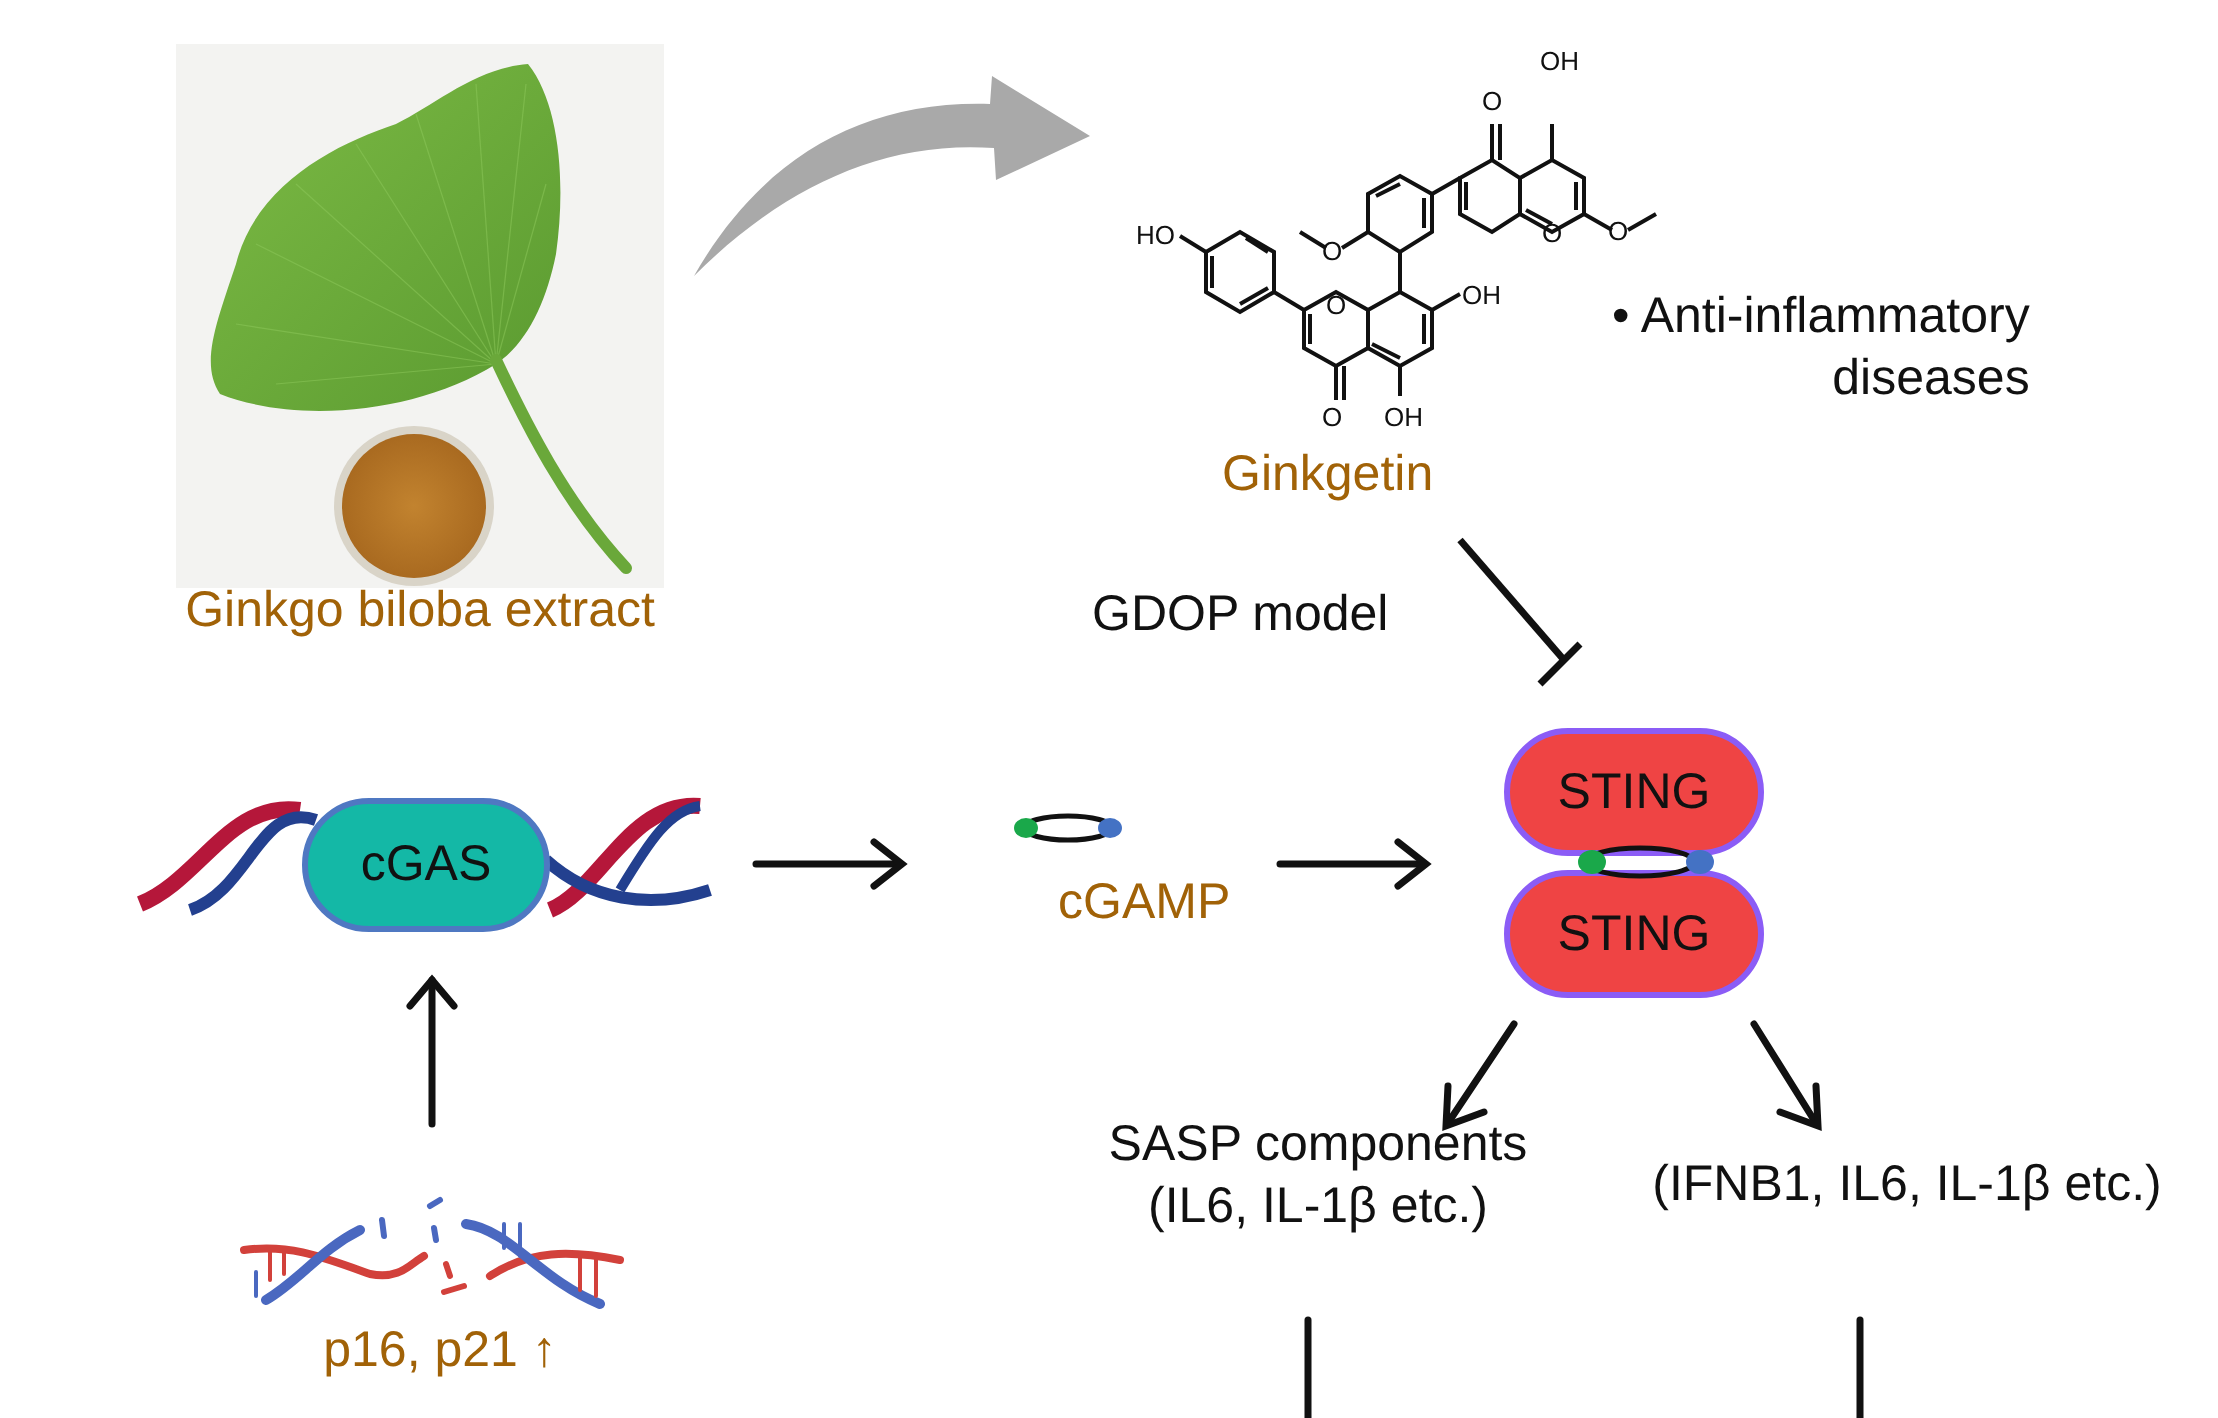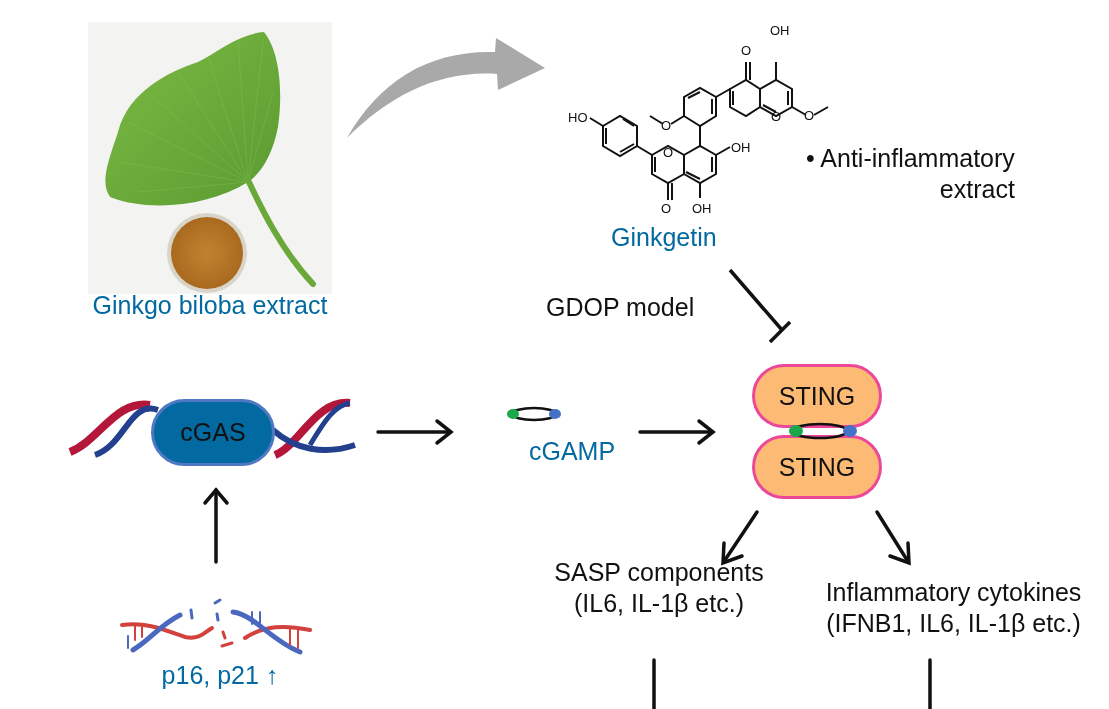--- a/index.html
+++ b/index.html
@@ -1,27 +1,27 @@
 <!DOCTYPE html>
 <html><head>
 <meta charset="utf-8">
 <style>
   html, body { margin:0; padding:0; background:#ffffff; }
   body { width:1109px; height:709px; position:relative; overflow:hidden;
          font-family:"Liberation Sans", sans-serif; color:#111; }
   .abs { position:absolute; }
-  .lbl { position:absolute; font-size:25px; line-height:30px; white-space:nowrap; color:#0369a1; }
+  .lbl { position:absolute; font-size:25px; line-height:30px; white-space:nowrap; color:#a16207; }
   .center { text-align:center; }
   svg { position:absolute; left:0; top:0; overflow:visible; }
   .photo { position:absolute; left:88px; top:22px; width:244px; height:272px; background:#f3f3f1; }
   .pill { position:absolute; display:flex; align-items:center; justify-content:center; font-size:25px; }
   .cgas { left:151px; top:399px; width:124px; height:67px; border-radius:34px;
-          background:#0369a1; border:3px solid #4f78c2; box-sizing:border-box; }
+          background:#14b8a6; border:3px solid #4f78c2; box-sizing:border-box; }
   .sting { left:752px; width:130px; height:64px; border-radius:32px;
-           background:#fdba74; border:3px solid #ec4899; box-sizing:border-box; font-size:25px; }
+           background:#ef4444; border:3px solid #8b5cf6; box-sizing:border-box; font-size:25px; }
   .sting-top { top:364px; }
   .sting-bot { top:435px; }
 </style>
 </head>
 <body>
 
 <div class="photo">
   <svg width="244" height="272">
     <defs>
       <linearGradient id="leafg" x1="0" y1="0" x2="1" y2="1">
@@ -105,21 +105,21 @@
     <text x="741" y="55">O</text>
     <text x="770" y="35">OH</text>
     <text x="771" y="121">O</text>
     <text x="804" y="120">O</text>
   </g>
 </svg>
 <div class="lbl" style="left:611px; top:222px;">Ginkgetin</div>
 
 <div class="abs" style="left:806px; top:143px; font-size:25px; line-height:31px;text-align:right;">
   <div>• <span>Anti-inflammatory</span></div>
-  <div style="padding-left:13px;">extract</div>
+  <div style="padding-left:13px;">diseases</div>
 </div>
 
 <div class="abs" style="left:546px; top:290px; font-size:25px; line-height:35px;">
   <div>GDOP model</div>
 </div>
 
 <svg width="1109" height="709">
   <line x1="730" y1="270" x2="782" y2="330" stroke="#111" stroke-width="3.5"></line>
   <line x1="770" y1="342" x2="790" y2="322" stroke="#111" stroke-width="3.5"></line>
 </svg>
@@ -209,15 +209,14 @@
       </g>
   </g>
 </svg>
 <div class="lbl center" style="left:120px; top:660px; width:200px;">p16, p21 ↑</div>
 
 <div class="abs center" style="left:548px; top:557px; width:222px; font-size:25px; line-height:31px;">
   <div>SASP components</div>
   <div>(IL6, IL-1β etc.)</div>
 </div>
 <div class="abs center" style="left:798px; top:577px; width:311px; font-size:25px; line-height:31px;">
-  <div>Inflammatory cytokines</div>
   <div>(IFNB1, IL6, IL-1β etc.)</div>
 </div>
 
 </body></html>

